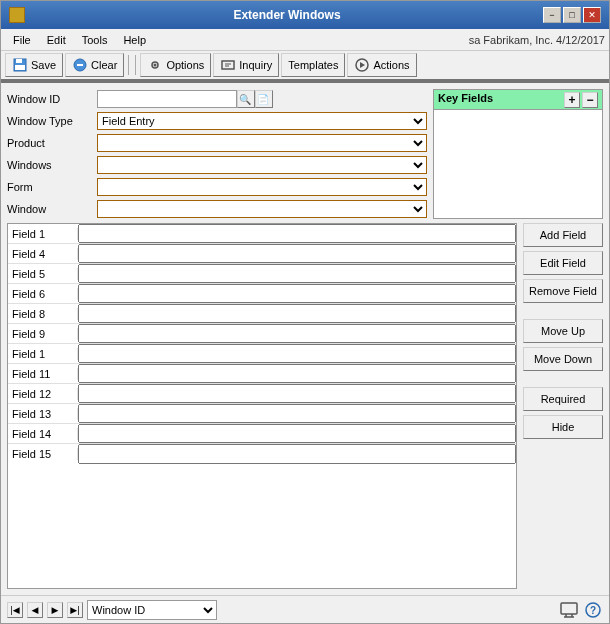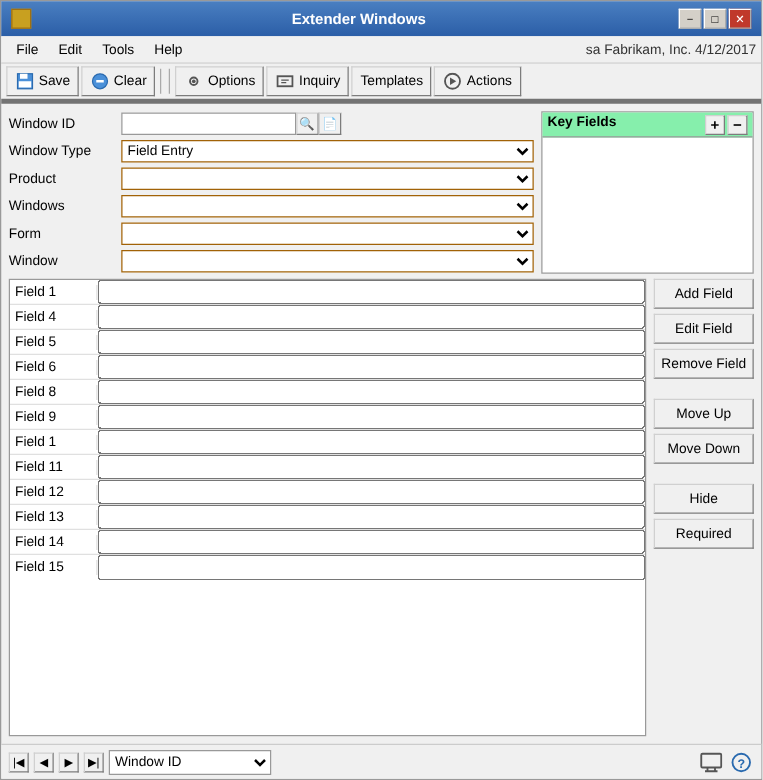--- a/index.html
+++ b/index.html
@@ -501,22 +501,22 @@
       </div>
 
       <div class="fields-buttons">
         <div class="action-btn">Add Field</div>
         <div class="action-btn">Edit Field</div>
         <div class="action-btn">Remove Field</div>
         <div class="btn-spacer"></div>
         <div class="action-btn">Move Up</div>
         <div class="action-btn">Move Down</div>
         <div class="btn-spacer"></div>
+        <div class="action-btn">Required</div>
         <div class="action-btn">Hide</div>
-        <div class="action-btn">Required</div>
       </div>
     </div>
   </div>
 
   <div class="status-bar">
     <div class="nav-btn">|◀</div>
     <div class="nav-btn">◀</div>
     <div class="nav-btn">▶</div>
     <div class="nav-btn">▶|</div>
     <select class="status-select">

